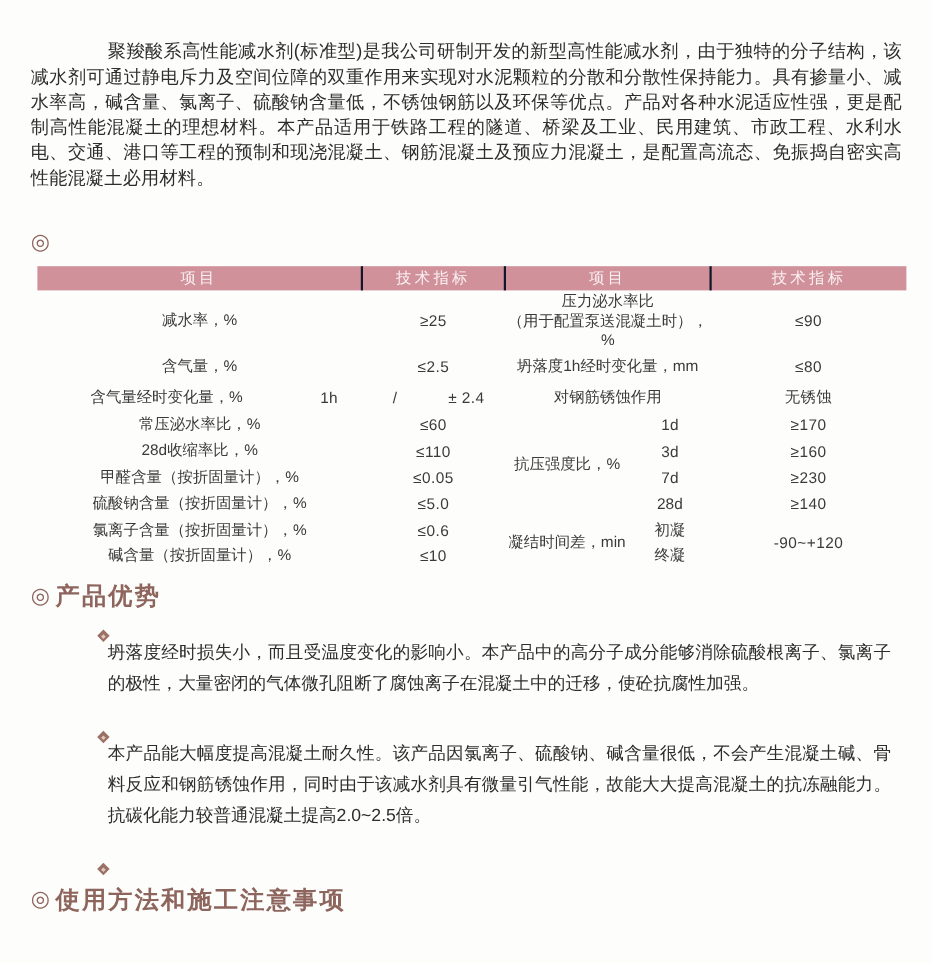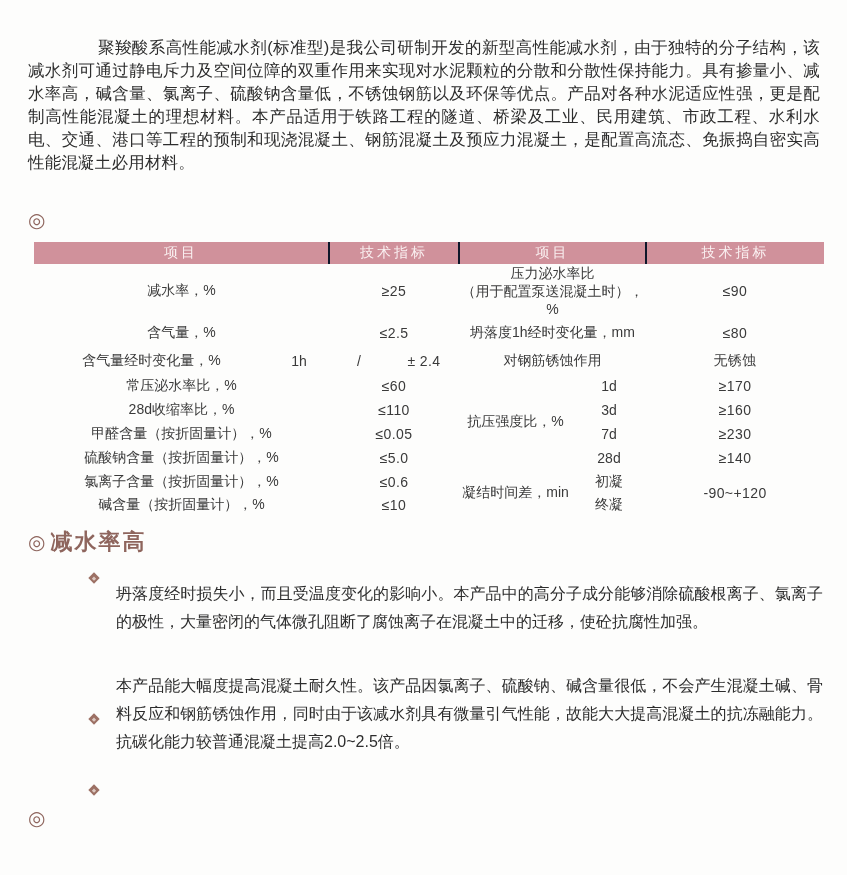--- a/index.html
+++ b/index.html
@@ -36,25 +36,25 @@
   .twolines div{line-height:18px;}
   .airrow{display:flex;align-items:center;width:425px;}
   .airrow .a-label{width:235px;}
   .airrow .a-time{width:60px;}
   .airrow .a-slash{width:60px;text-align:center;}
   .airrow .a-spec{width:70px;text-align:center;letter-spacing:.4px;}
 
   
   .bullets{margin-top:8px;}
   .b-item{display:flex;align-items:flex-start;margin-top:0;}
-  .b-item + .b-item{margin-top:4px;align-items:center;}
+  .b-item + .b-item{margin-top:4px;}
   .dia{flex:0 0 auto;width:8px;height:8px;background:#9c7064;transform:rotate(45deg);
        margin:10px 0 0 62px;position:relative;}
   .dia .dia-in{position:absolute;left:2.5px;top:2.5px;right:2.5px;bottom:2.5px;background:#ddc9c2;}
-  .b-text{margin-left:18px;font-size:16px;line-height:28px;width:712px;text-align:justify;color:#2d2d2d;}
+  .b-text{font-size:16px;line-height:28px;width:712px;text-align:justify;color:#2d2d2d;}
 </style>
 </head>
 <body>
 
 <div class="page">
 
   <p class="intro">聚羧酸系高性能减水剂(标准型)是我公司研制开发的新型高性能减水剂，由于独特的分子结构，该减水剂可通过静电斥力及空间位障的双重作用来实现对水泥颗粒的分散和分散性保持能力。具有掺量小、减水率高，碱含量、氯离子、硫酸钠含量低，不锈蚀钢筋以及环保等优点。产品对各种水泥适应性强，更是配制高性能混凝土的理想材料。本产品适用于铁路工程的隧道、桥梁及工业、民用建筑、市政工程、水利水电、交通、港口等工程的预制和现浇混凝土、钢筋混凝土及预应力混凝土，是配置高流态、免振捣自密实高性能混凝土必用材料。</p>
 
   <h2 class="sec sec-perf">
     <span class="marker">◎</span>
@@ -141,21 +141,21 @@
       <tr class="r9">
         <td class="li">碱含量（按折固量计），%</td>
         <td class="lv">≤10</td>
         <td>终凝</td>
       </tr>
     </tbody>
   </table>
 
   <h2 class="sec sec-adv">
     <span class="marker">◎</span>
-    <span>减水率高</span>
+    <span>产品优势</span>
   </h2>
   <div class="bullets">
     <div class="b-item">
       <span class="dia">
           <span class="dia-in"></span>
         </span>
       <p class="b-text">坍落度经时损失小，而且受温度变化的影响小。本产品中的高分子成分能够消除硫酸根离子、氯离子的极性，大量密闭的气体微孔阻断了腐蚀离子在混凝土中的迁移，使砼抗腐性加强。</p>
     </div>
     <div class="b-item">
       <span class="dia">
@@ -165,15 +165,16 @@
     </div>
     <div class="b-item">
       <span class="dia">
           <span class="dia-in"></span>
         </span>
     </div>
   </div>
 
   <h2 class="sec sec-use">
     <span class="marker">◎</span>
+    <span>使用方法和施工注意事项</span>
   </h2>
 
 </div>
 
 </body></html>

